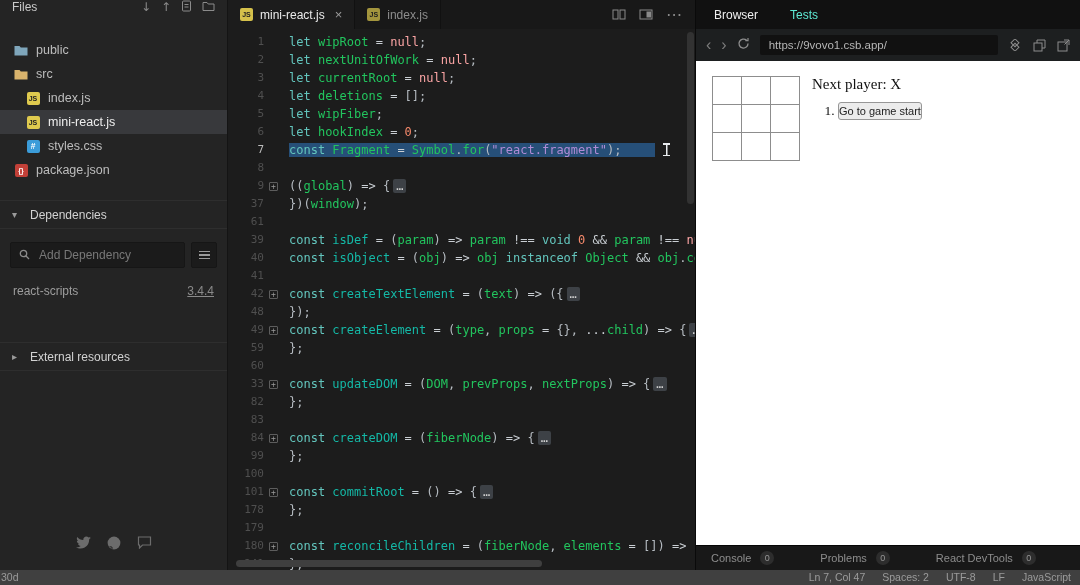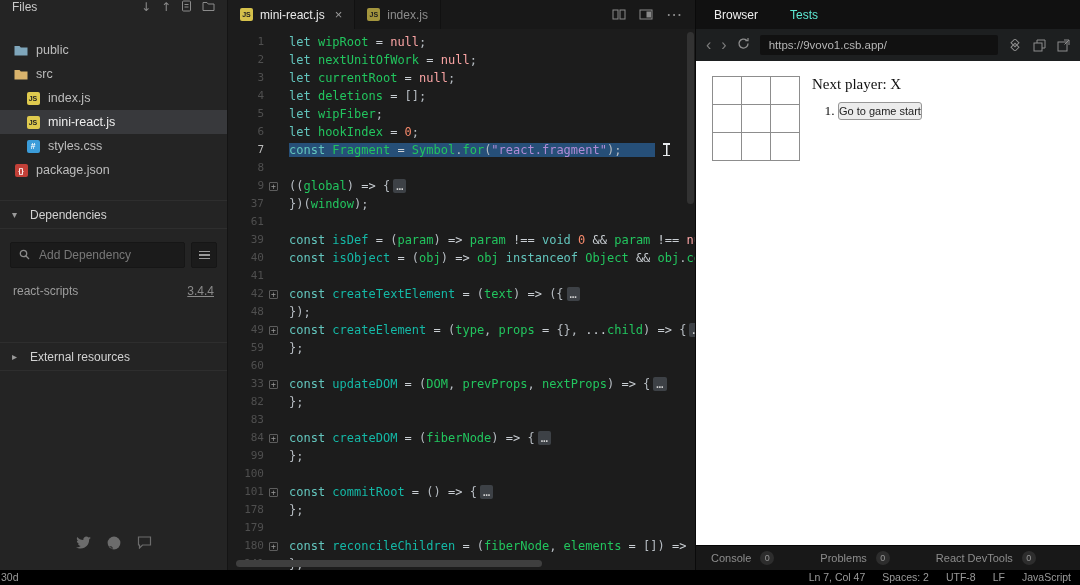--- a/index.html
+++ b/index.html
@@ -83,21 +83,21 @@
   .sq { border:1px solid #8d8d8d; margin:0 -1px -1px 0; background:#fff; cursor:pointer; }
   .game-info .status { font-size:15px; }
   .game-info ol { margin:9px 0 0; padding-left:26px; font-size:13.5px; }
   .game-info li { margin:0; }
   .game-info button { font-family:"Liberation Sans",sans-serif; font-size:11px; color:#222; background:#ececec; border:1px solid #979797; border-radius:3px; padding:2px 0; cursor:pointer; }
   .rp-console { height:25px; flex:none; background:#181818; border-top:1px solid #050505; display:flex; align-items:center; gap:46px; padding:0 15px; font-size:11px; color:#8d8d8d; }
   .console-item { display:flex; align-items:center; gap:9px; cursor:pointer; }
   .cbadge { width:14px; height:14px; border-radius:50%; background:#2d2d2d; color:#979797; font-size:9px; display:flex; align-items:center; justify-content:center; }
 
   
-  .statusbar { height:15px; flex:none; background:#000000; display:flex; align-items:center; font-size:10.5px; color:#9b9b9b; padding:0 9px 2px 1px; }
+  .statusbar { height:15px; flex:none; background:#404040; display:flex; align-items:center; font-size:10.5px; color:#9b9b9b; padding:0 9px 2px 1px; }
   .sb-right { margin-left:auto; display:flex; gap:17px; }
   .gi { font-family:"DejaVu Sans",sans-serif; }
 </style>
 </head>
 <body>
 
 <div class="app">
   <div class="main">
 
     <div class="sidebar">

